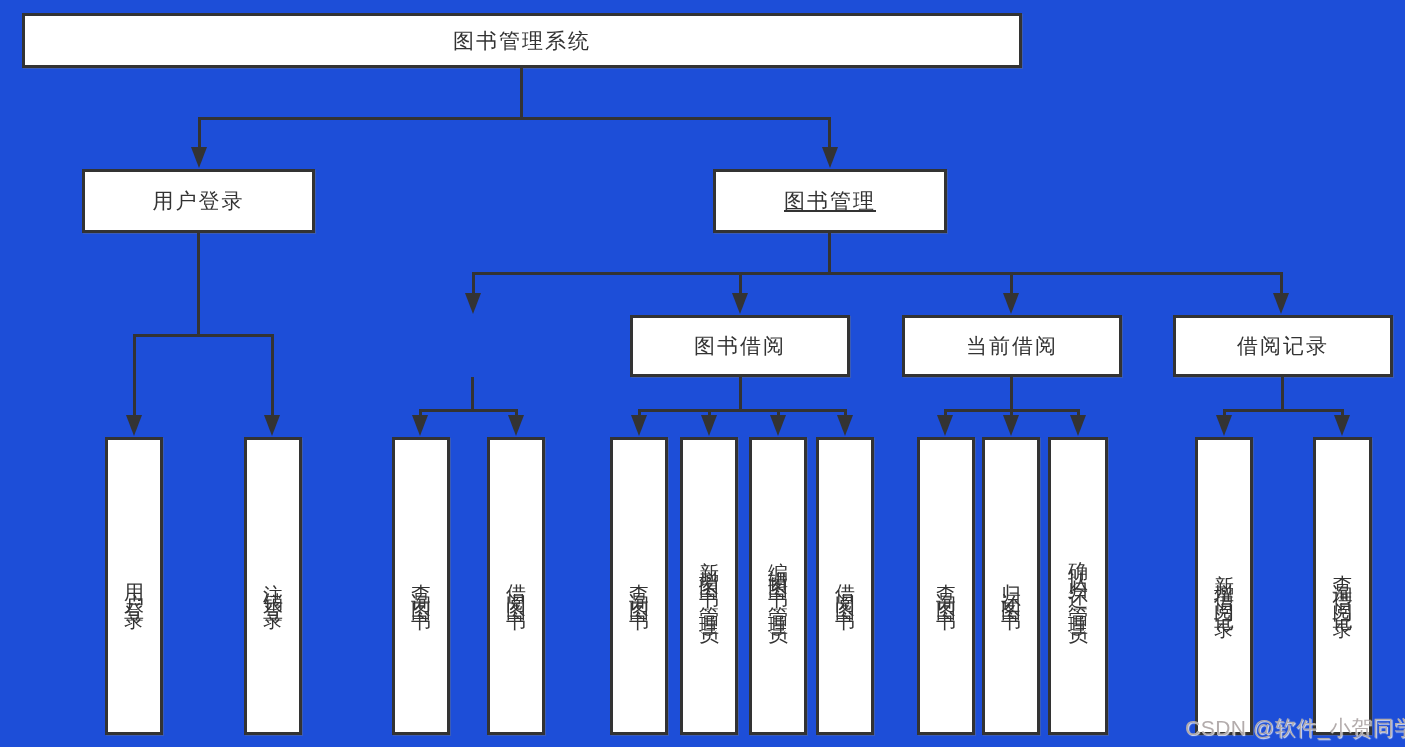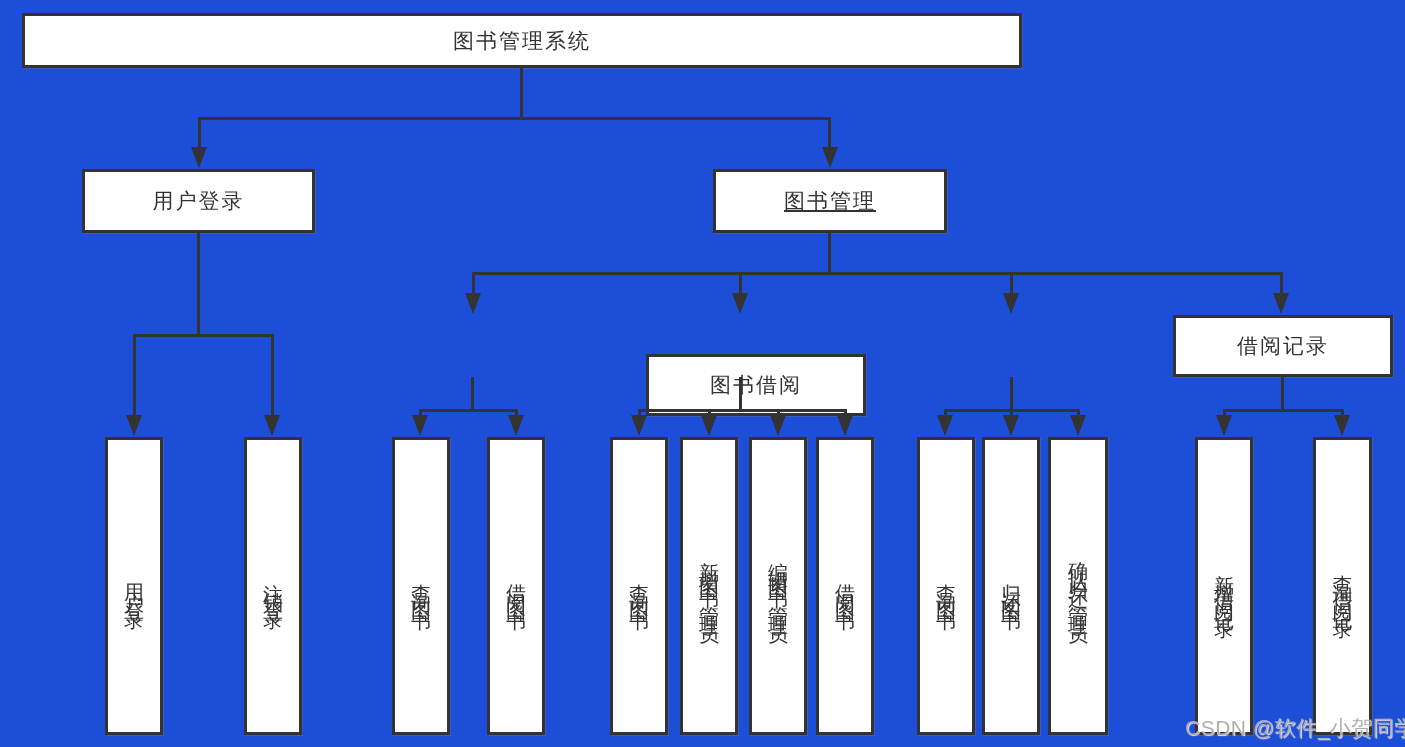--- a/index.html
+++ b/index.html
@@ -85,22 +85,25 @@
   <div class="hline" style="left:472px; top:272px; width:811px;"></div>
   <div class="vline" style="left:472px; top:272px; height:24px;"></div>
   <div class="arrow" style="left:465px; top:293px;"></div>
   <div class="vline" style="left:739px; top:272px; height:24px;"></div>
   <div class="arrow" style="left:732px; top:293px;"></div>
   <div class="vline" style="left:1010px; top:272px; height:24px;"></div>
   <div class="arrow" style="left:1003px; top:293px;"></div>
   <div class="vline" style="left:1280px; top:272px; height:24px;"></div>
   <div class="arrow" style="left:1273px; top:293px;"></div>
 
-  <div class="box hbox" style="left:646px; top:315px; width:220px; height:62px;margin-top:39px;">
+  <div class="box hbox" style="left:630px; top:315px; width:220px; height:62px;">
     <span>图书借阅</span>
+  </div>
+  <div class="box hbox" style="left:902px; top:315px; width:220px; height:62px;">
+    <span>当前借阅</span>
   </div>
   <div class="box hbox" style="left:1173px; top:315px; width:220px; height:62px;text-align:right;">
     <span>借阅记录</span>
   </div>
 
   <div class="vline" style="left:471px; top:377px; height:34px;"></div>
   <div class="hline" style="left:419px; top:409px; width:98px;"></div>
   <div class="vline" style="left:419px; top:409px; height:9px;"></div>
   <div class="arrow" style="left:412px; top:415px;"></div>
   <div class="vline" style="left:515px; top:409px; height:9px;"></div>

